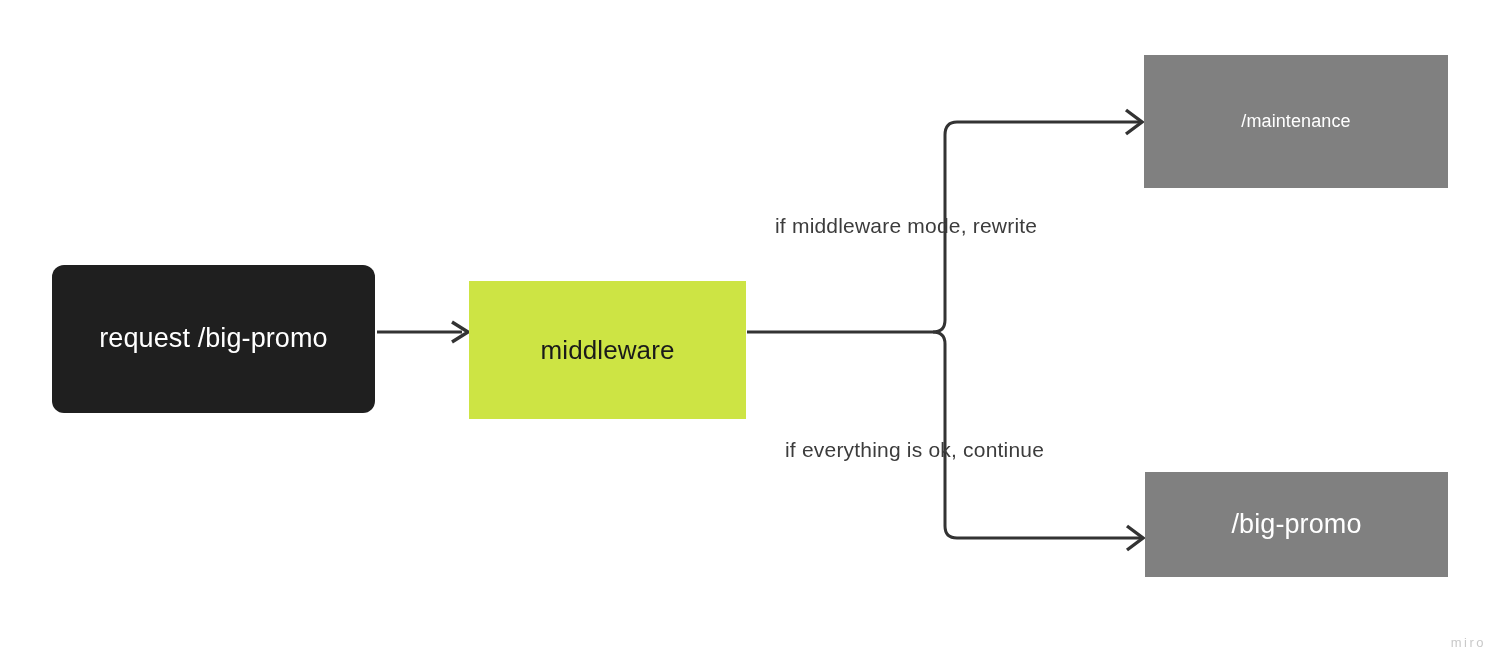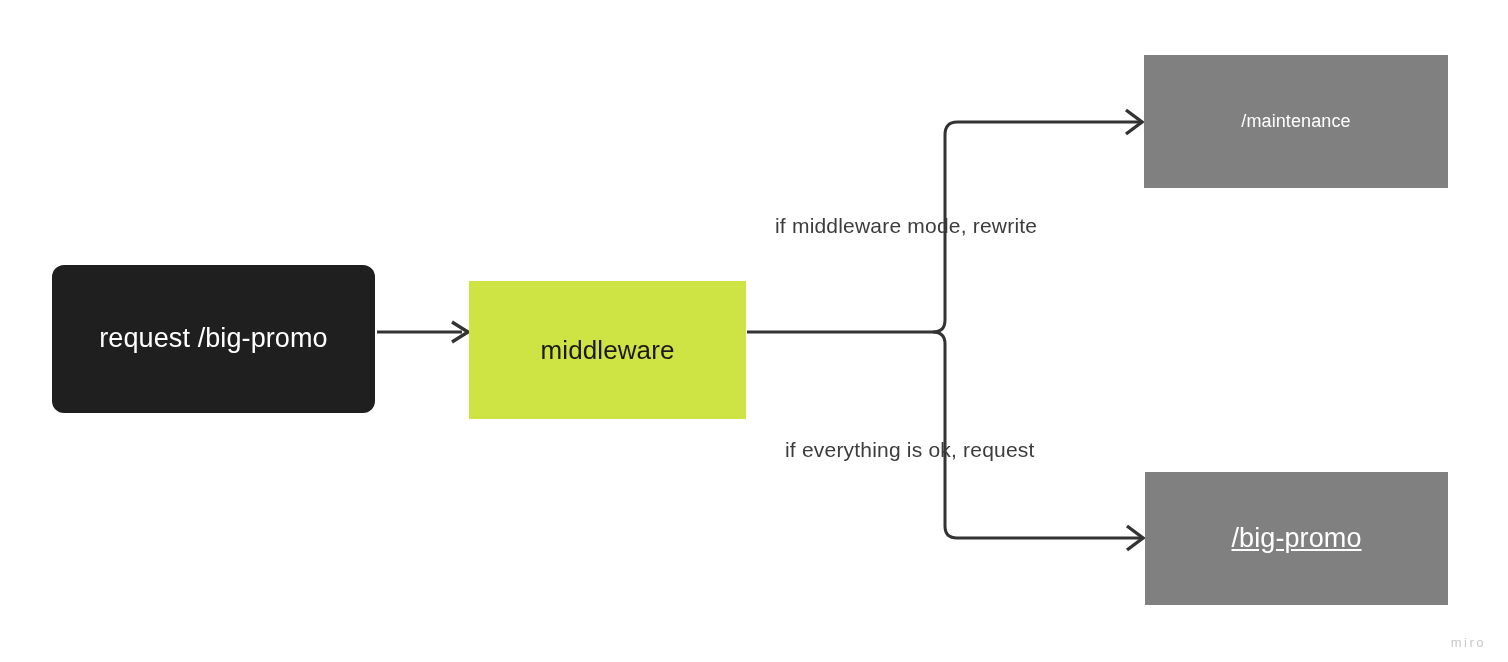--- a/index.html
+++ b/index.html
@@ -62,26 +62,25 @@
     background: #808080;
     color: #ffffff;
     font-size: 18px;
     letter-spacing: 0.1px;
   }
 
   .node-bigpromo {
     left: 1145px;
     top: 472px;
     width: 303px;
-    height: 133px;
+    height: 105px;
     background: #808080;
     color: #ffffff;
     font-size: 27px;
     letter-spacing: 0.1px;
-    text-decoration: underline;
   }
 
   
   #edges {
     position: absolute;
     left: 0;
     top: 0;
     width: 1508px;
     height: 662px;
     pointer-events: none;
@@ -154,17 +153,17 @@
   <div class="node node-maintenance">
     <span>/maintenance</span>
   </div>
 
   <div class="node node-bigpromo">
     <span>/big-promo</span>
   </div>
 
   <div class="edge-label label-maintenance">if middleware mode, rewrite</div>
 
-  <div class="edge-label label-continue">if everything is ok, request</div>
+  <div class="edge-label label-continue">if everything is ok, continue</div>
 
   <div class="watermark">miro</div>
 
 </div>
 
 </body></html>

